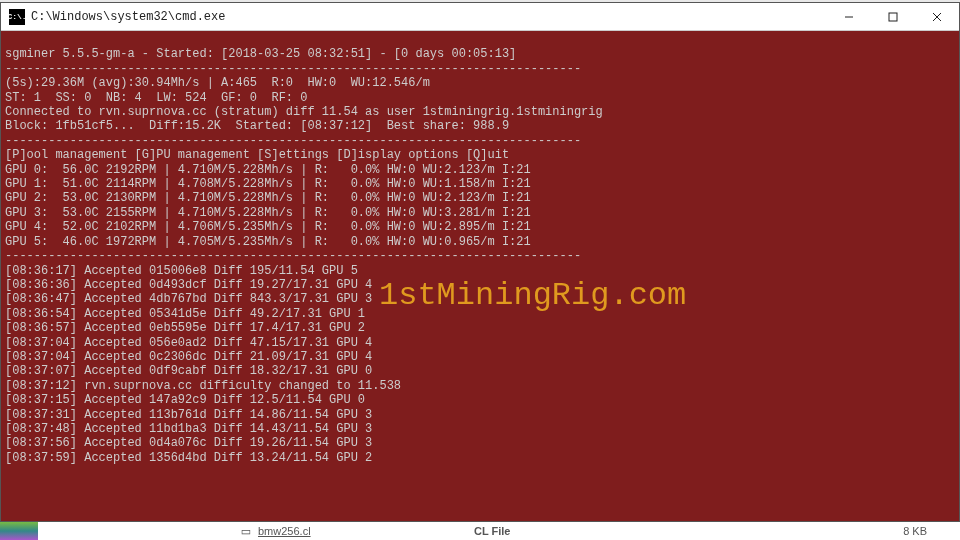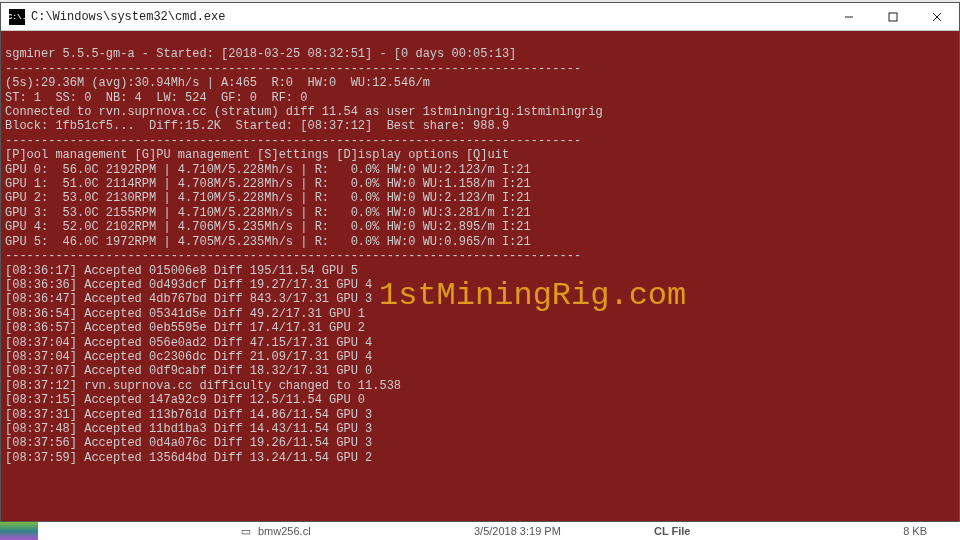--- a/index.html
+++ b/index.html
@@ -89,21 +89,21 @@
   align-items: center;
   overflow: hidden;
 }
 .desktop-row .rar {
   width: 38px;
   height: 18px;
   background: linear-gradient(#7b4, #388, #a5c);
   margin-right: 200px;
 }
 .desktop-row .fi { width: 16px; text-align: center; }
-.desktop-row .fname { width: 220px; padding-left: 4px; }
+.desktop-row .fname { width: 220px; padding-left: 4px; text-decoration: underline; }
 .desktop-row .fdate { width: 180px; }
 .desktop-row .ftype { width: 140px; font-weight: bold; }
 .desktop-row .fsize { flex: 1; text-align: right; padding-right: 33px; }
 </style>
 </head>
 <body>
 
 <div class="window">
   <div class="titlebar">
     <div class="icon">C:\.</div>
@@ -157,16 +157,15 @@
 <span>[08:37:56] Accepted 0d4a076c Diff 19.26/11.54 GPU 3</span>
 <span>[08:37:59] Accepted 1356d4bd Diff 13.24/11.54 GPU 2</span>
 <div class="watermark">1stMiningRig.com</div>
   </div>
 </div>
 
 <div class="desktop-row" style="bottom:0px;">
   <div class="rar"></div>
   <div class="fi">▭</div>
   <div class="fname">bmw256.cl</div>
-  <div class="fdate">3/5/2018 3:19 PM</div>
   <div class="ftype">CL File</div>
   <div class="fsize">8 KB</div>
 </div>
 
 </body></html>

